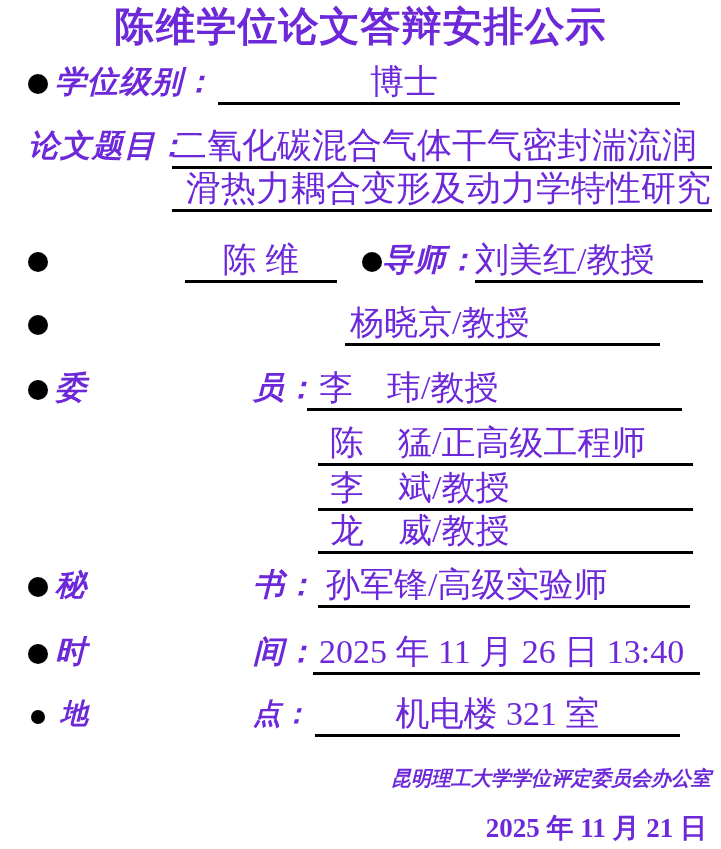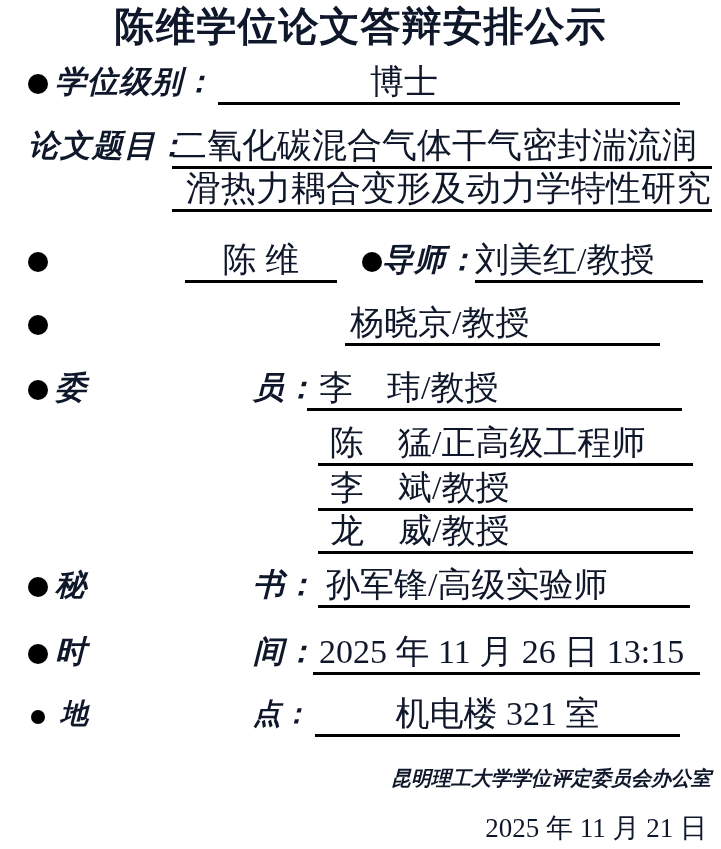--- a/index.html
+++ b/index.html
@@ -1,20 +1,20 @@
 <!DOCTYPE html>
 <html><head>
 <meta charset="utf-8">
 <style>
   html,body { margin:0; padding:0; background:#ffffff; }
   .page {
     position:relative;
     width:721px; height:849px;
     background:#ffffff;
-    color:#0f172a;
+    color:#6d28d9;
     overflow:hidden;
     font-family:"Liberation Serif", serif;
   }
   .doc-title {
     position:absolute; top:2px; left:0; width:721px;
     text-align:center;
     font-family:"Liberation Sans", sans-serif;
     font-weight:bold;
     font-size:40px; line-height:48px;
     letter-spacing:1px;
@@ -115,26 +115,26 @@
     <span class="bullet" style="left:28px;"></span>
     <span class="lab kai" style="left:55px;">秘</span>
     <span class="lab kai" style="left:253px;">书：</span>
     <span class="uline" style="left:318px; width:364px; padding-left:8px;">孙军锋/高级实验师</span>
   </div>
 
   <div class="row" style="top:633px;">
     <span class="bullet" style="left:28px;"></span>
     <span class="lab kai" style="left:55px;">时</span>
     <span class="lab kai" style="left:253px;">间：</span>
-    <span class="uline" style="left:313px; width:381px; padding-left:6px;">2025 年 11 月 26 日 13:15</span>
+    <span class="uline" style="left:313px; width:381px; padding-left:6px;">2025 年 11 月 26 日 13:40</span>
   </div>
 
   <div class="row" style="top:695px;">
     <span class="bullet small" style="left:31px;"></span>
     <span class="lab kai" style="left:60px; font-size:28px;">地</span>
     <span class="lab kai" style="left:253px; font-size:28px;">点：</span>
     <span class="uline center" style="left:315px; width:365px;">机电楼 321 室</span>
   </div>
 
   <div class="footer-line kai" style="top:762px; font-size:20px;">昆明理工大学学位评定委员会办公室</div>
-  <div class="footer-line" style="top:812px; right:14px; font-weight:normal;">2025 年 11 月 21 日</div>
+  <div class="footer-line" style="top:812px; right:14px; font-weight:bold;">2025 年 11 月 21 日</div>
 
 </div>
 
 </body></html>

